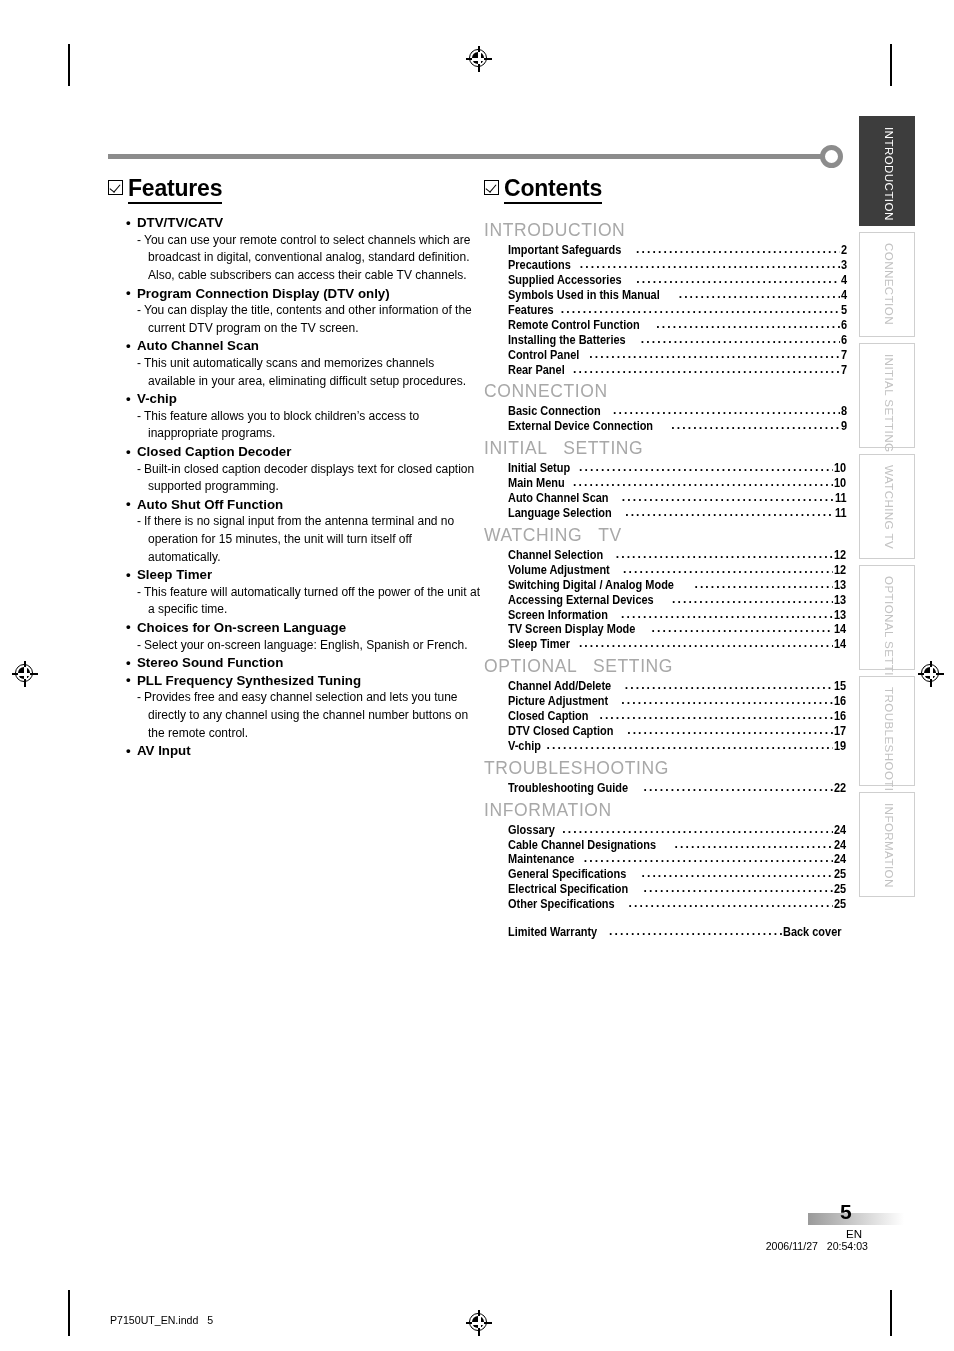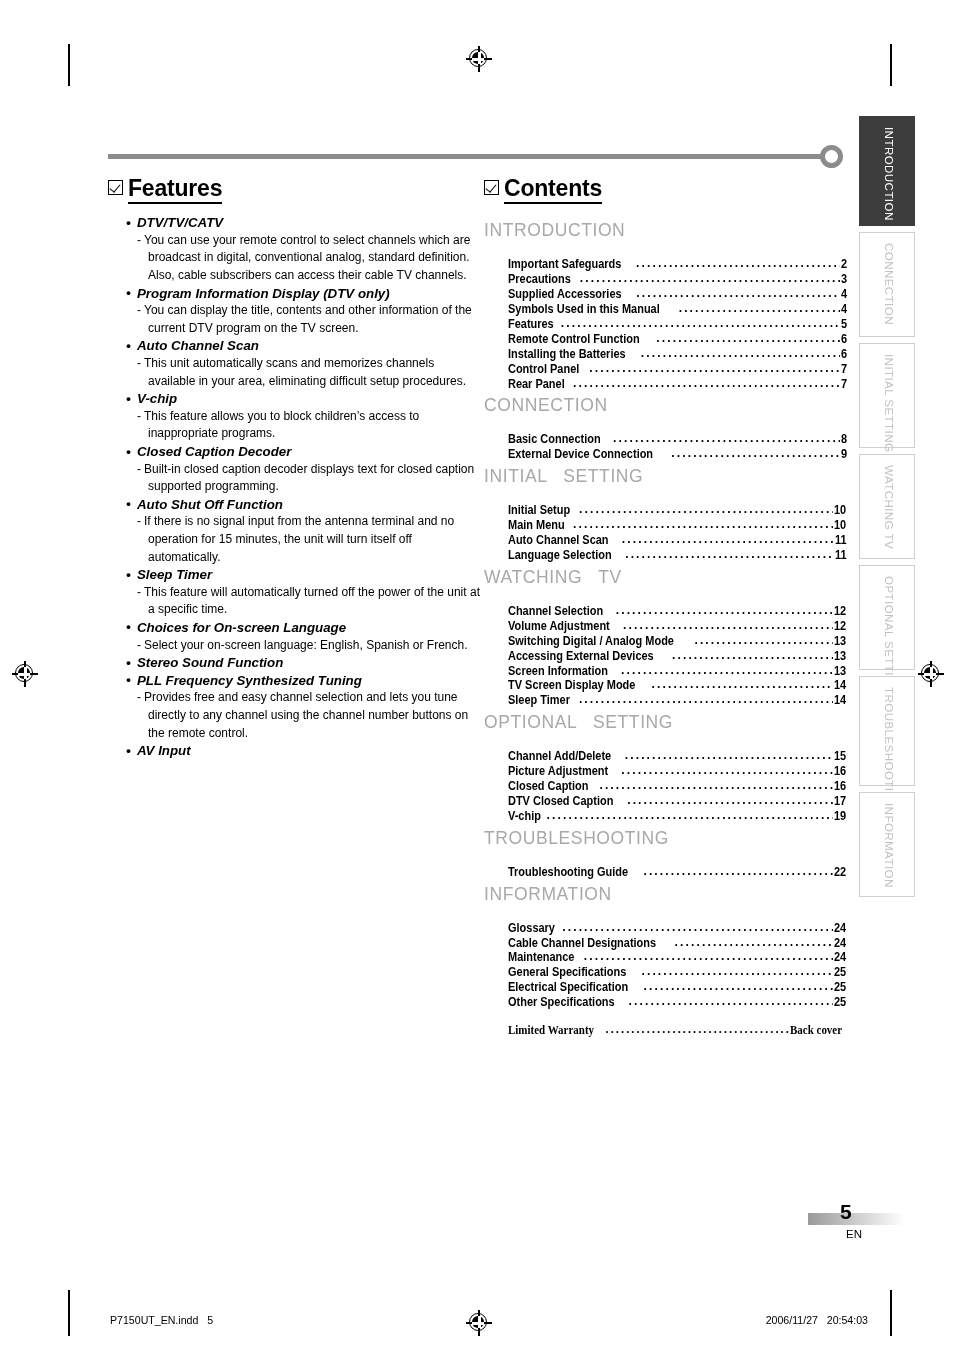--- a/index.html
+++ b/index.html
@@ -145,21 +145,20 @@
     padding: 0;
     list-style: none;
   }
   .feature-item { margin-bottom: 0; }
   .feature-head {
     font-size: 13.3px;
     font-weight: bold;
     line-height: 17.6px;
     position: relative;
     padding-left: 11px;
-    font-style: italic;
   }
   .feature-head::before {
     content: "\2022";
     position: absolute;
     left: 0;
     top: -0.5px;
   }
   .feature-desc {
     font-size: 12px;
     line-height: 17.6px;
@@ -175,21 +174,21 @@
   .toc-group-title {
     font-size: 17.5px;
     color: #a8a8a8;
     letter-spacing: 0.6px;
     line-height: 25px;
     font-weight: normal;
     white-space: pre;
   }
   .toc-entries {
     margin-left: 24px;
-    margin-top: 14px;
+    margin-top: 0;
   }
   .toc-row {
     display: flex;
     align-items: baseline;
     font-weight: bold;
     font-size: 12.2px;
     line-height: 14.9px;
     white-space: nowrap;
   }
   .toc-label { flex: none; }
@@ -201,21 +200,21 @@
     letter-spacing: 2.1px;
     color: #000;
     font-weight: bold;
     position: relative;
     top: -1px;
   }
   .toc-page {
     flex: none;
     text-align: right;
   }
-  .toc-row.spaced { margin-top: 13px; font-family: Liberation Serif, serif; }
+  .toc-row.spaced { margin-top: 13px; }
   .toc-condensed { transform: scaleX(0.9); transform-origin: left center; }
 
   
   .tabstrip {
     position: absolute;
     left: 859px;
     top: 116px;
     width: 56px;
   }
   .tab {
@@ -270,21 +269,21 @@
   }
 
   
   .footer-text {
     position: absolute;
     font-size: 10.6px;
     color: #000;
     white-space: pre;
   }
   .footer-left { left: 86px; top: 1314px; padding-left: 24px; }
-  .footer-right { right: 86px; top: 1314px; }
+  .footer-right { right: 86px; top: 1240px; }
   .footer-rule {
     position: absolute;
     background: #000;
     width: 1.5px;
     height: 36px;
   }
 </style>
 </head>
 <body>
 
@@ -336,21 +335,21 @@
   <div class="sec-title">
     <span class="checkbox-glyph"></span>
     <span class="titletext">Features</span>
   </div>
   <ul class="feature-list" id="feature-list">
       <li class="feature-item">
         <div class="feature-head">DTV/TV/CATV</div>
         <div class="feature-desc"><span class="dash">-</span><span>You can use your remote control to select channels which are broadcast in digital, conventional analog, standard definition. Also, cable subscribers can access their cable TV channels.</span></div>
       </li>
       <li class="feature-item">
-        <div class="feature-head">Program Information Display (DTV only)</div>
+        <div class="feature-head">Program Connection Display (DTV only)</div>
         <div class="feature-desc"><span class="dash">-</span><span>You can display the title, contents and other information of the current DTV program on the TV screen.</span></div>
       </li>
       <li class="feature-item">
         <div class="feature-head">Auto Channel Scan</div>
         <div class="feature-desc"><span class="dash">-</span><span>This unit automatically scans and memorizes channels available in your area, eliminating difficult setup procedures.</span></div>
       </li>
       <li class="feature-item">
         <div class="feature-head">V-chip</div>
         <div class="feature-desc"><span class="dash">-</span><span>This feature allows you to block children’s access to inappropriate programs.</span></div>
       </li>

